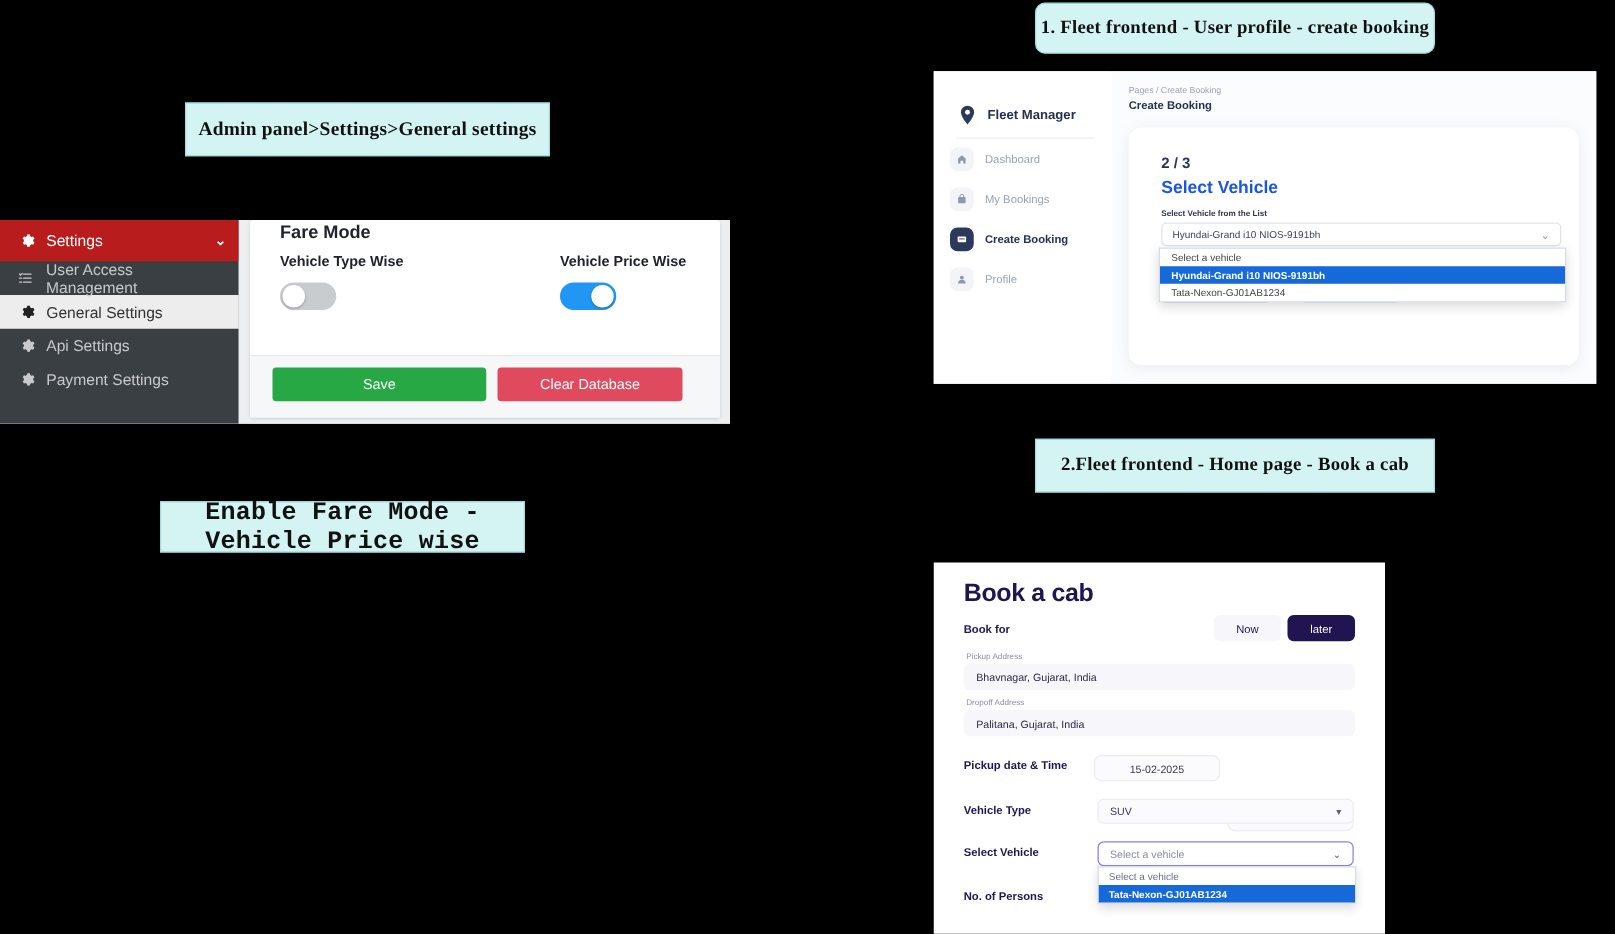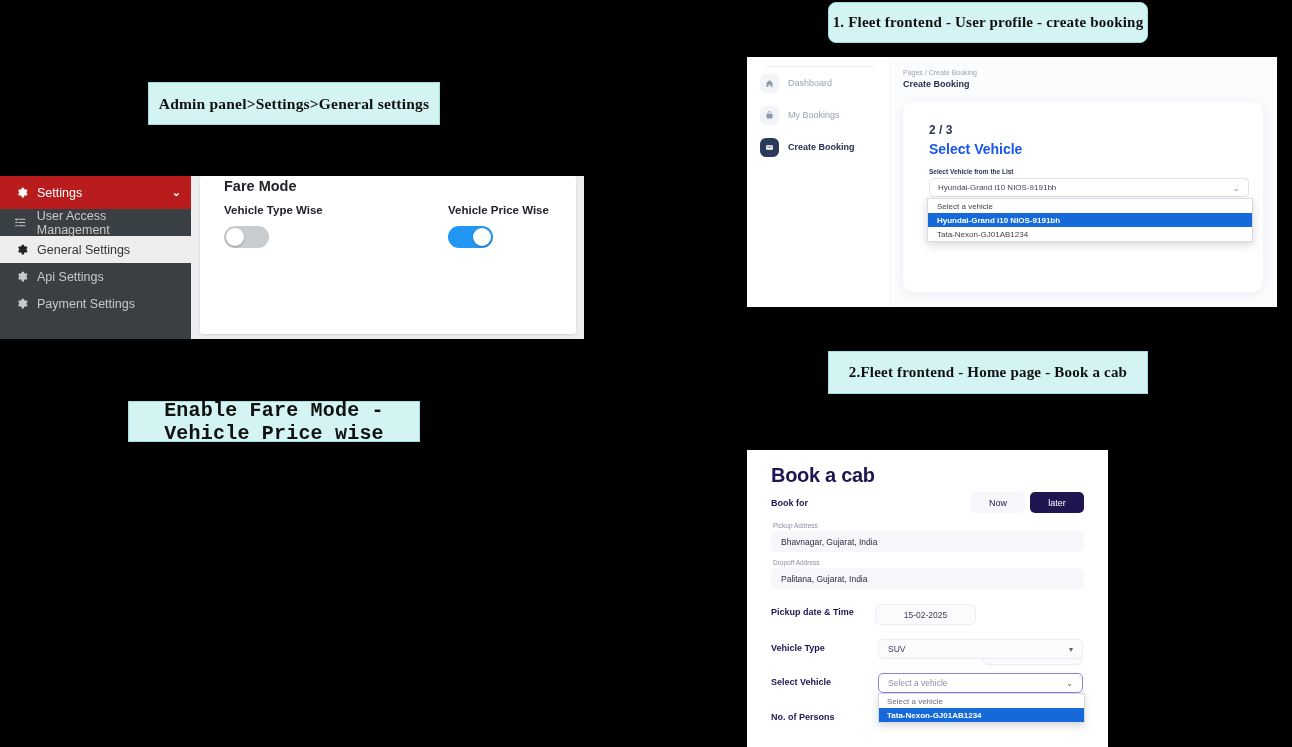--- a/index.html
+++ b/index.html
@@ -195,27 +195,40 @@
         </div>
       </div>
 
       <div class="toggle-group" style="left:248px;">
         <div class="tg-label">Vehicle Price Wise</div>
         <div class="switch on">
           <div class="knob"></div>
         </div>
       </div>
 
+      <div id="card-footer">
+        <div class="btn-admin" id="btn-save">Save</div>
+        <div class="btn-admin" id="btn-clear">Clear Database</div>
+      </div>
     </div>
   </div>
 </div>
 
 <div id="fleet1">
 
   <div id="fm-side">
+    <div id="fm-brand">
+      <span class="pin">
+        <svg width="18" height="18" viewBox="0 0 24 24" fill="#2b3a5c">
+          <path d="M12 2a7 7 0 00-7 7c0 5.2 7 13 7 13s7-7.8 7-13a7 7 0 00-7-7z"></path>
+          <circle cx="12" cy="9" r="2.6" fill="#fff"></circle>
+          </svg>
+      </span>
+      <span class="btext">Fleet Manager</span>
+    </div>
     <div id="fm-divider"></div>
 
     <div class="fm-item">
       <span class="fm-ico">
         <svg width="9" height="9" viewBox="0 0 24 24" fill="#8d97ad">
             <path d="M4 10l8-7 8 7v10a1 1 0 01-1 1h-4v-6h-6v6H5a1 1 0 01-1-1z"></path>
           </svg>
       </span>
       <span>Dashboard</span>
     </div>
@@ -233,20 +246,29 @@
     <div class="fm-item sel">
       <span class="fm-ico">
         <svg width="9" height="9" viewBox="0 0 24 24" fill="#fff">
             <rect x="3" y="6" width="18" height="12" rx="2"></rect>
             <rect x="6" y="10" width="12" height="2" fill="#2b3a5c"></rect>
           </svg>
       </span>
       <span>Create Booking</span>
     </div>
 
+    <div class="fm-item">
+      <span class="fm-ico">
+        <svg width="9" height="9" viewBox="0 0 24 24" fill="#8d97ad">
+            <circle cx="12" cy="8" r="4"></circle>
+            <path d="M4 21a8 8 0 0116 0z"></path>
+          </svg>
+      </span>
+      <span>Profile</span>
+    </div>
   </div>
 
   <div id="fm-main">
     <div id="fm-crumb">Pages  /  Create Booking</div>
     <div id="fm-h1">Create Booking</div>
 
     <div id="fm-card">
       <div id="step-num">2 / 3</div>
       <div id="step-title">Select Vehicle</div>
       <div id="sel-label">Select Vehicle from the List</div>

